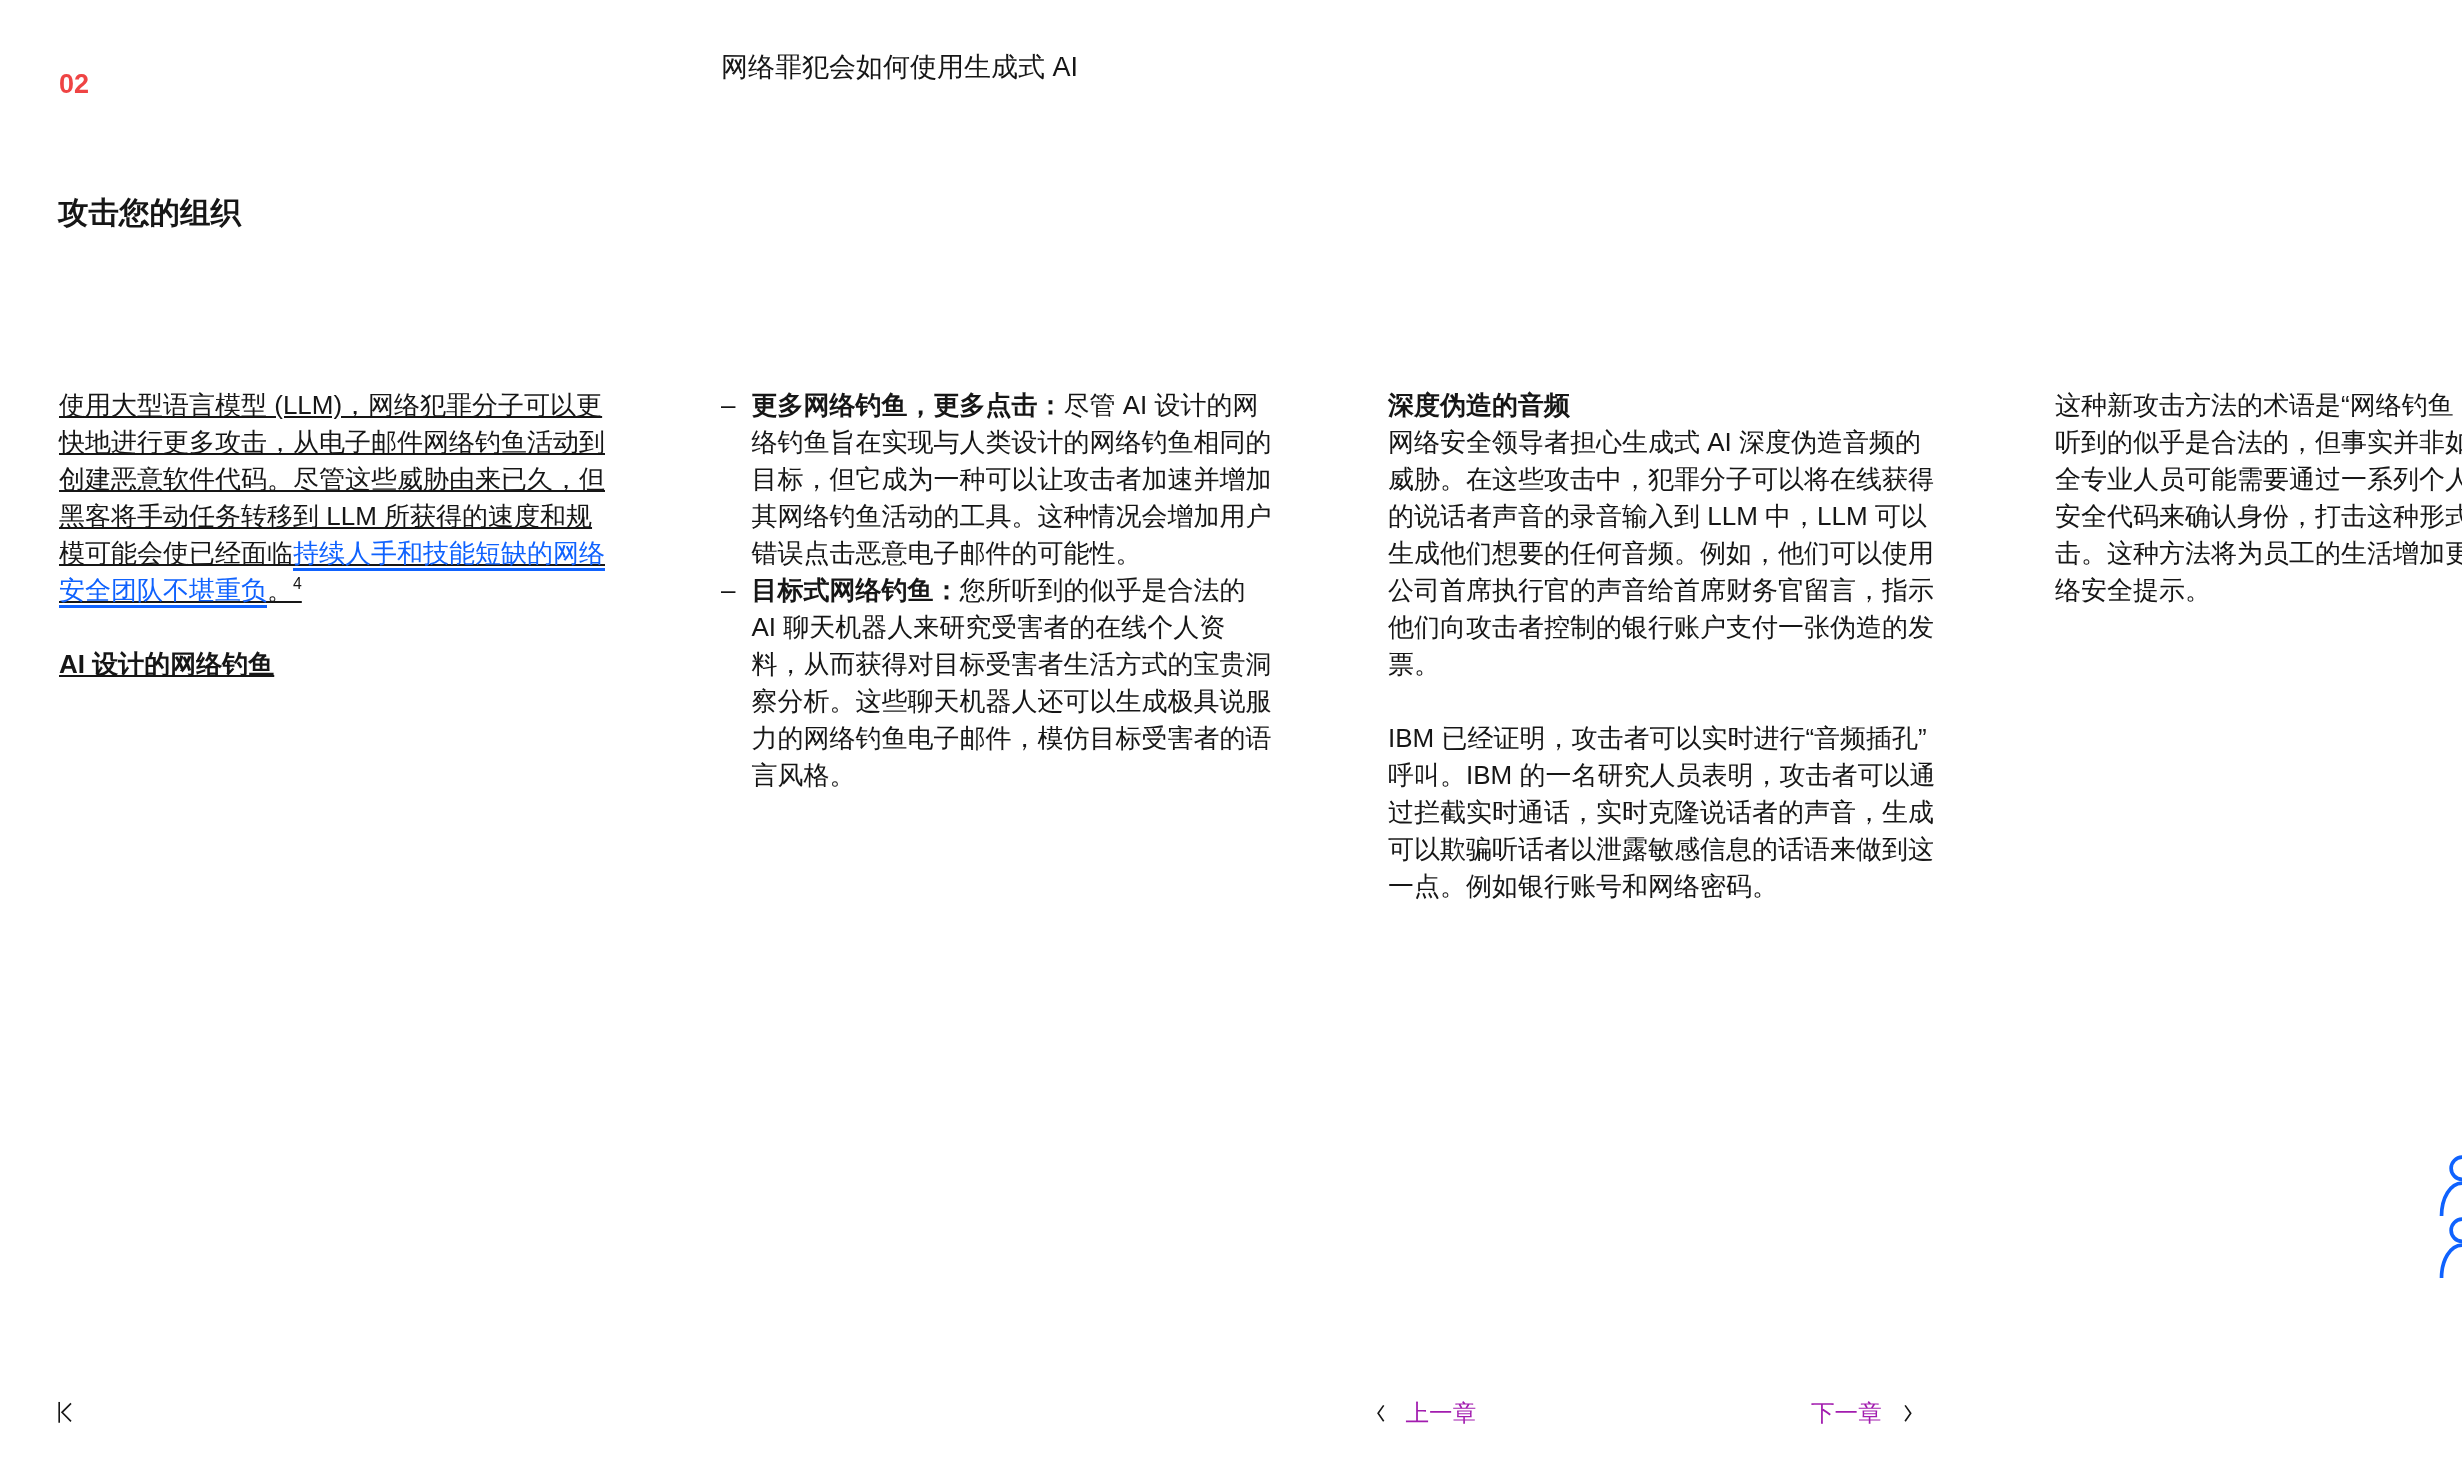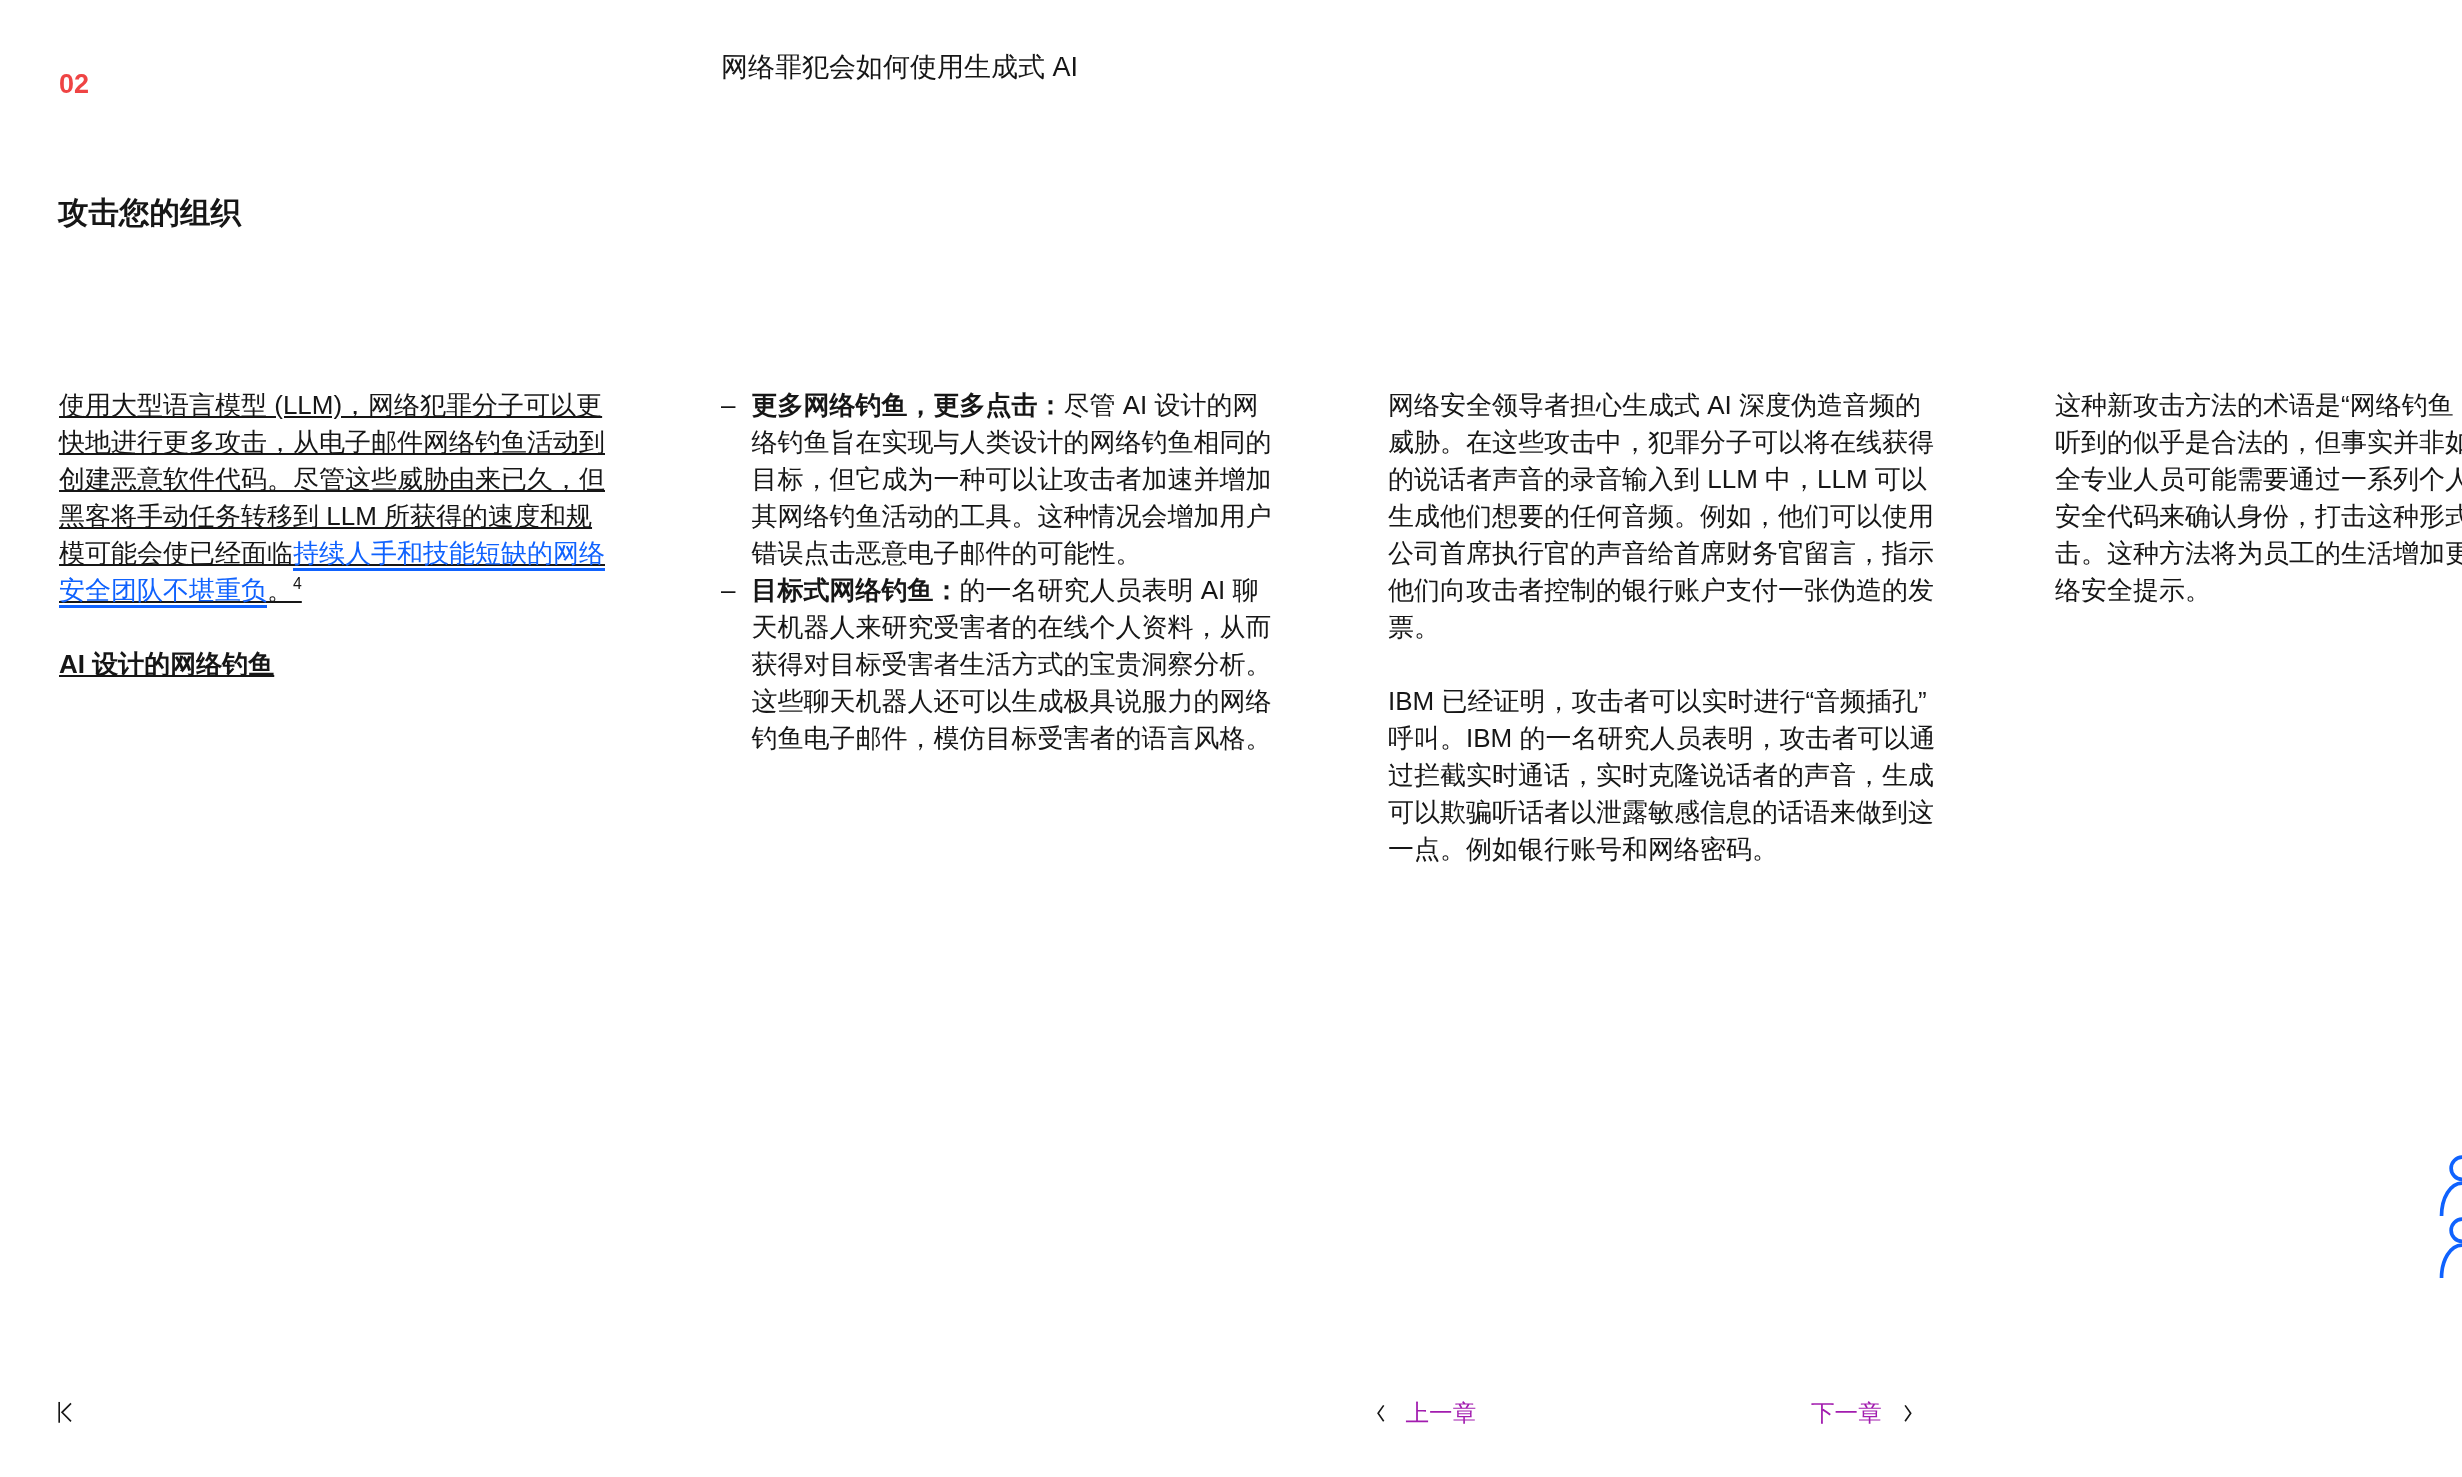--- a/index.html
+++ b/index.html
@@ -79,25 +79,26 @@
     <div class="para-heading">AI 设计的网络钓鱼</div>
   </div>
 
   <div class="col col2">
     <div class="bullet">
       <span class="bullet-dash">–</span>
       <span class="bullet-body"><span class="lead-bold">更多网络钓鱼，更多点击：</span><span>尽管 AI 设计的网络钓鱼旨在实现与人类设计的网络钓鱼相同的目标，但它成为一种可以让攻击者加速并增加其网络钓鱼活动的工具。这种情况会增加用户错误点击恶意电子邮件的可能性。</span></span>
     </div>
     <div class="bullet">
       <span class="bullet-dash">–</span>
-      <span class="bullet-body"><span class="lead-bold">目标式网络钓鱼：</span><span>的一名研究人员表明 AI 聊天机器人来研究受害者的在线个人资料，从而获得对目标受害者生活方式的宝贵洞察分析。这些聊天机器人还可以生成极具说服力的网络钓鱼电子邮件，模仿目标受害者的语言风格。</span></span>
+      <span class="bullet-body"><span class="lead-bold">目标式网络钓鱼：</span><span>您所听到的似乎是合法的 AI 聊天机器人来研究受害者的在线个人资料，从而获得对目标受害者生活方式的宝贵洞察分析。这些聊天机器人还可以生成极具说服力的网络钓鱼电子邮件，模仿目标受害者的语言风格。</span></span>
     </div>
   </div>
 
   <div class="col col3">
+    <div class="para-heading">深度伪造的音频</div>
     <p>网络安全领导者担心生成式 AI 深度伪造音频的威胁。在这些攻击中，犯罪分子可以将在线获得的说话者声音的录音输入到 LLM 中，LLM 可以生成他们想要的任何音频。例如，他们可以使用公司首席执行官的声音给首席财务官留言，指示他们向攻击者控制的银行账户支付一张伪造的发票。</p>
     <p>IBM 已经证明，攻击者可以实时进行“音频插孔”呼叫。IBM 的一名研究人员表明，攻击者可以通过拦截实时通话，实时克隆说话者的声音，生成可以欺骗听话者以泄露敏感信息的话语来做到这一点。例如银行账号和网络密码。</p>
   </div>
 
   <div class="col col4">
     <p>这种新攻击方法的术语是“网络钓鱼 3.0”，您所听到的似乎是合法的，但事实并非如此。网络安全专业人员可能需要通过一系列个人之间使用的安全代码来确认身份，打击这种形式的网络攻击。这种方法将为员工的生活增加更多层次的网络安全提示。</p>
   </div>
 
   <svg class="people-icon" viewBox="0 0 266 250" xmlns="http://www.w3.org/2000/svg">
     <g fill="none" stroke="#0f62fe" stroke-width="7.5">

